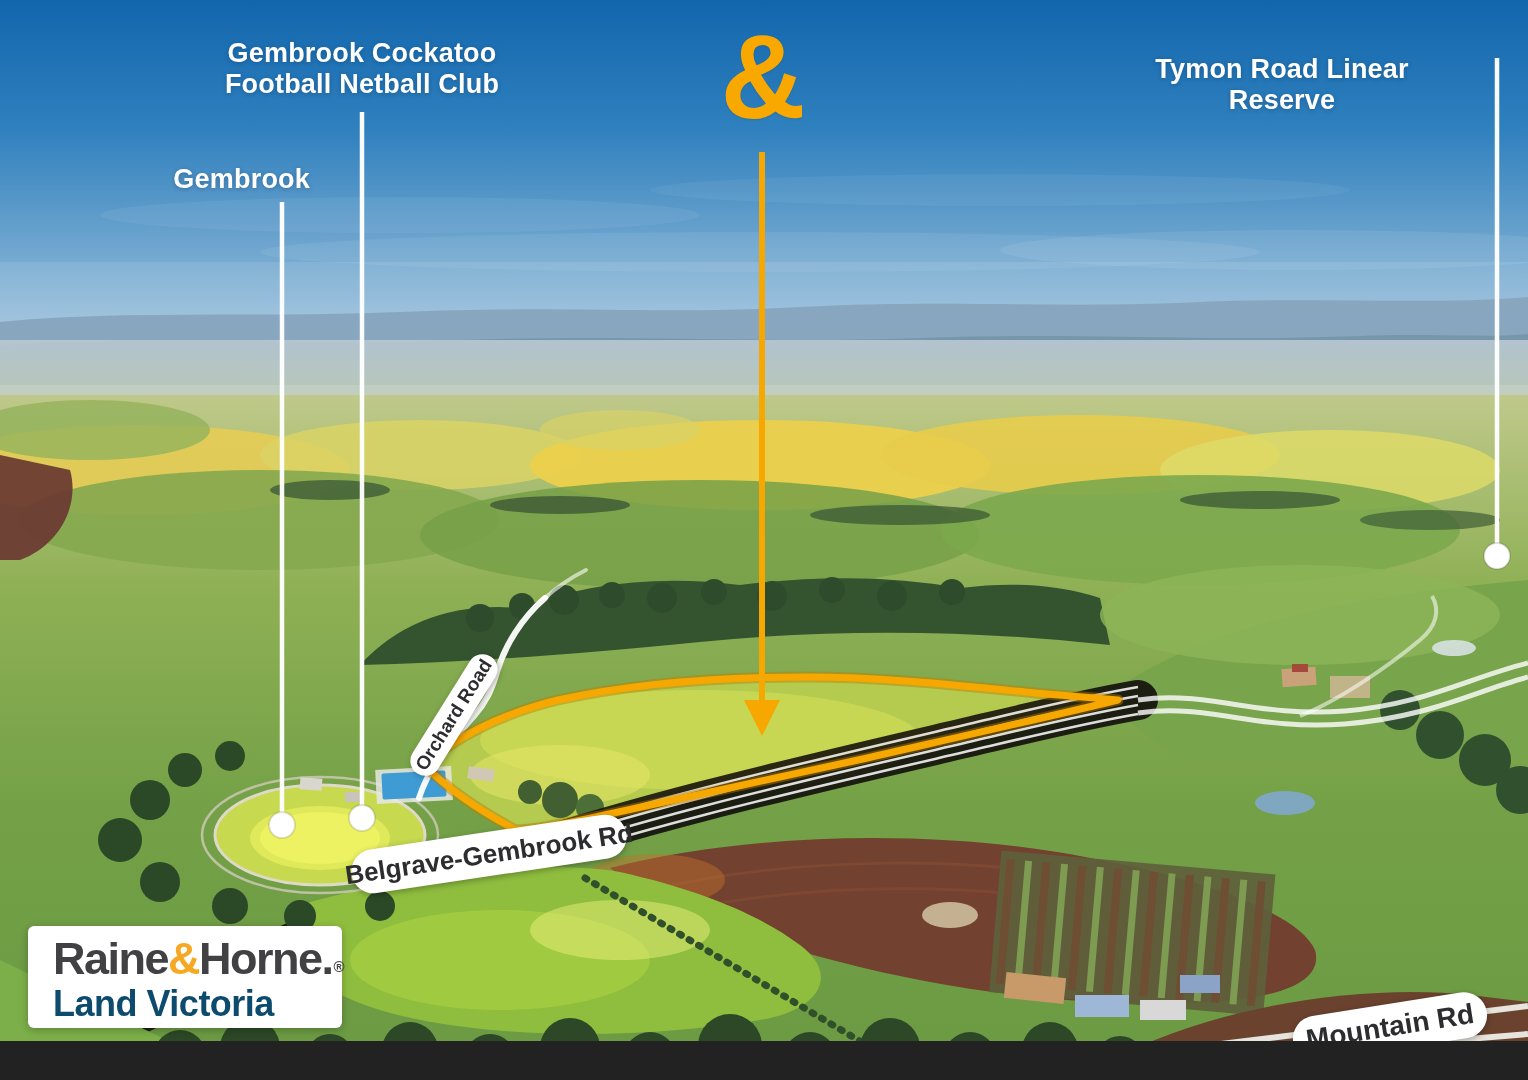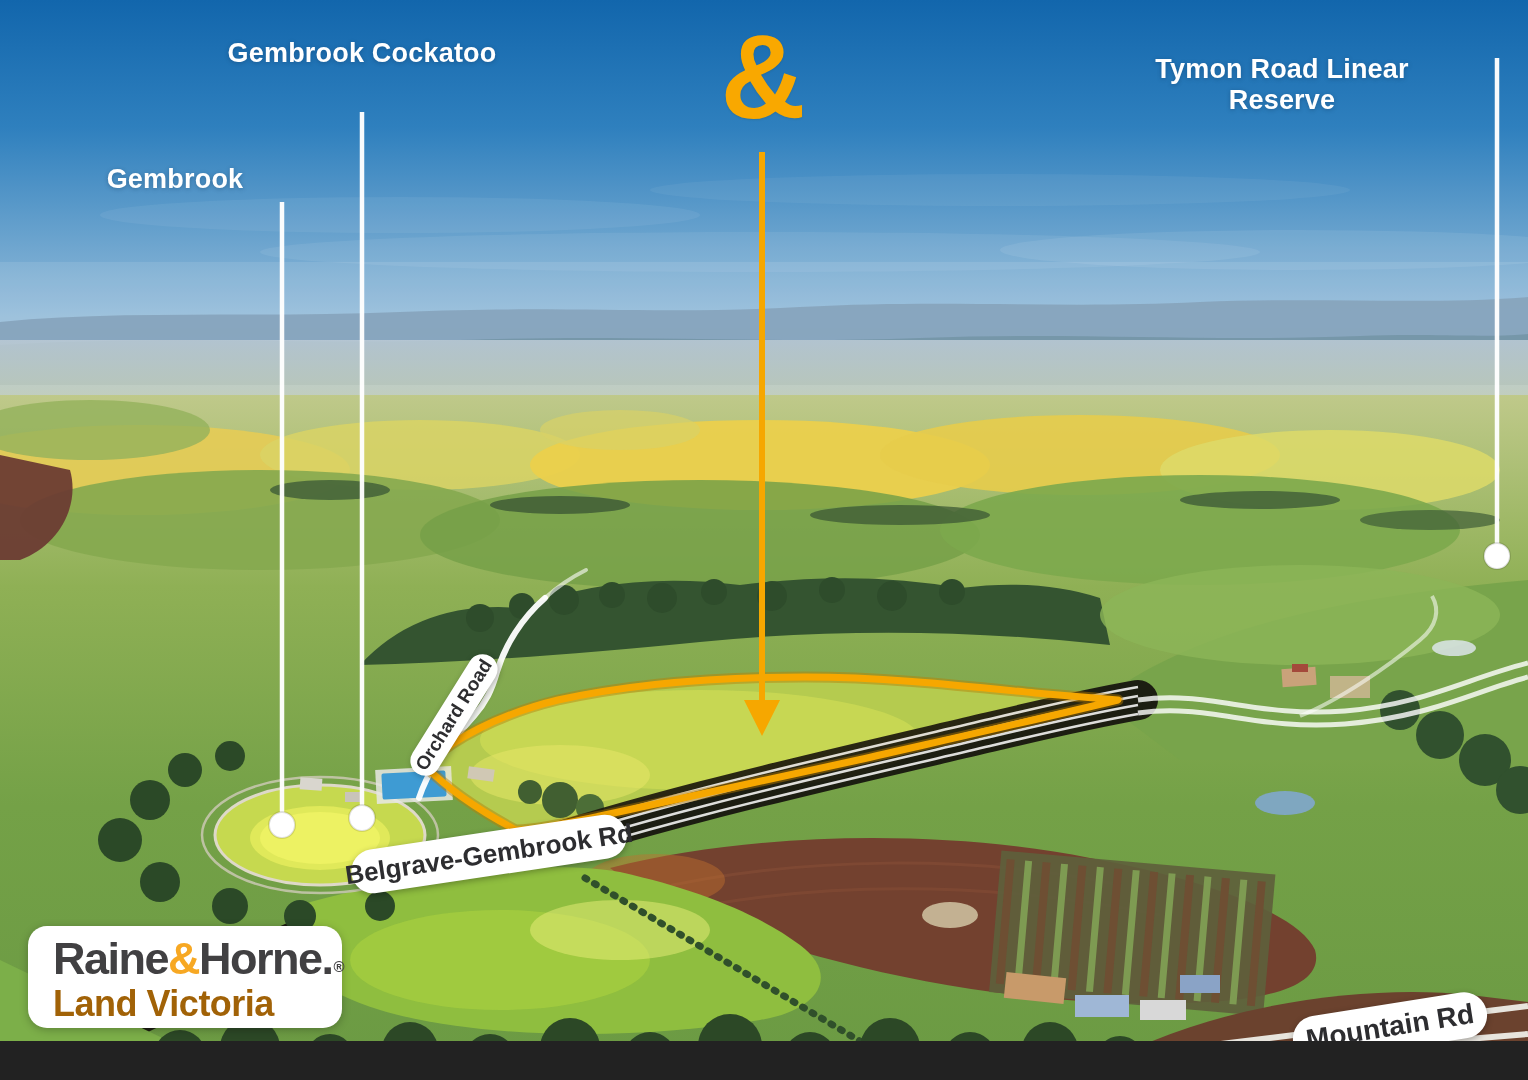--- a/index.html
+++ b/index.html
@@ -8,21 +8,21 @@
   .stage { position:relative; width:1528px; height:1041px; overflow:hidden; }
   .stage svg.scene { position:absolute; inset:0; display:block; }
 
   
   .landmark-label{
     position:absolute; color:#fff; font-weight:bold; text-align:center;
     font-size:27px; line-height:1.14; letter-spacing:.2px;
     text-shadow:0 1px 4px rgba(15,45,80,.35);
   }
   #label-football  { left:185px; top:38px;  width:354px; }
-  #label-recreation{ left:40px;  top:164px; width:270px; }
+  #label-recreation{ left:40px;  top:164px; width:270px;text-align:right; }
   #label-tymon     { left:1132px;top:54px;  width:300px; }
 
   
   #marker-amp{
     position:absolute; left:697px; top:22px; width:132px; height:120px;
     color:#F9A800; font-size:118px; font-weight:800; text-align:center;
     line-height:110px; text-shadow:0 1px 2px rgba(40,60,20,.15);
   }
 
   
@@ -34,28 +34,28 @@
   #pill-belgrave{ left:350px; top:832px; width:278px; height:44px;
                   font-size:26px; transform:rotate(-8.5deg); }
   #pill-mountain{ left:1292px; top:1004px; width:196px; height:46px;
                   font-size:28px; transform:rotate(-9deg); }
   #pill-orchard { left:385px; top:700px; width:138px; height:30px;
                   font-size:19px; border-radius:15px; transform:rotate(-58deg); }
 
   
   #logo-box{
     position:absolute; left:28px; top:926px; width:314px; height:102px;
-    background:#fff; border-radius:19px; padding:10px 0 0 25px;
+    background:#fff; border-radius:6px; padding:10px 0 0 25px;
     box-shadow:0 2px 8px rgba(0,0,0,.25);
   }
   #logo-line1{ font-size:45px; font-weight:bold; color:#414042;
                letter-spacing:-1.5px; line-height:1; }
   #logo-line1 .amp{ color:#F7A823; }
   #logo-line1 .reg{ font-size:15px; letter-spacing:0; position:relative; top:-2px; margin-left:1px; }
-  #logo-line2{ font-size:36px; font-weight:bold; color:#a16207;
+  #logo-line2{ font-size:36px; font-weight:bold; color:#0c4a6e;
                letter-spacing:-.5px; line-height:1; margin-top:5px; }
 </style>
 </head>
 <body>
 
 <div class="stage">
 
   <svg class="scene" viewBox="0 0 1528 1080" width="1528" height="1080" preserveAspectRatio="none">
     <defs>
       <linearGradient id="skyG" x1="0" y1="0" x2="0" y2="1">
@@ -260,20 +260,21 @@
       <circle cx="362" cy="818" r="13" fill="#FFFFFF" stroke="rgba(0,0,0,0.12)" stroke-width="2"></circle>
       <line x1="282" y1="202" x2="282" y2="813" stroke="#FFFFFF" stroke-width="4.5" opacity=".97"></line>
       <circle cx="282" cy="825" r="13" fill="#FFFFFF" stroke="rgba(0,0,0,0.12)" stroke-width="2"></circle>
       <line x1="1497" y1="58" x2="1497" y2="544" stroke="#FFFFFF" stroke-width="4.5" opacity=".97"></line>
       <circle cx="1497" cy="556" r="13" fill="#FFFFFF" stroke="rgba(0,0,0,0.12)" stroke-width="2"></circle>
     </g>
   </svg>
 
   <div class="landmark-label" id="label-football">
     <div>Gembrook Cockatoo</div>
+    <div>Football Netball Club</div>
   </div>
 
   <div class="landmark-label" id="label-recreation">
     <div>Gembrook</div>
   </div>
 
   <div class="landmark-label" id="label-tymon">
     <div>Tymon Road Linear Reserve</div>
   </div>
 

